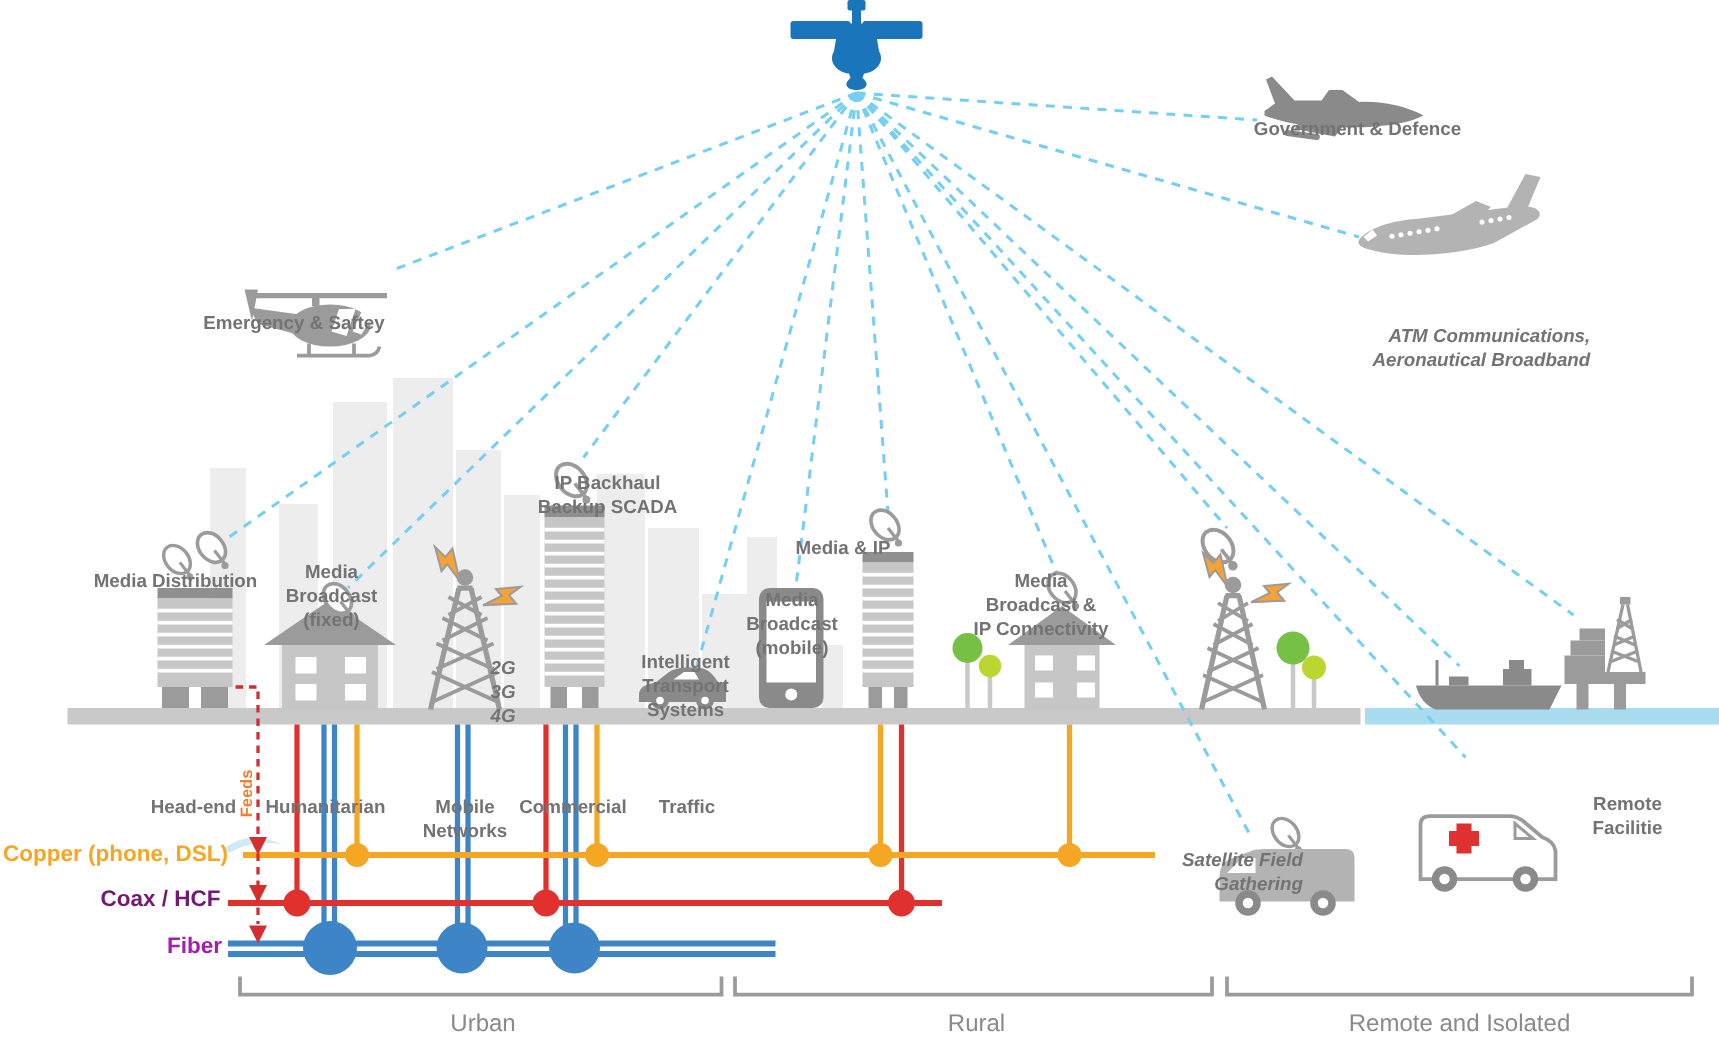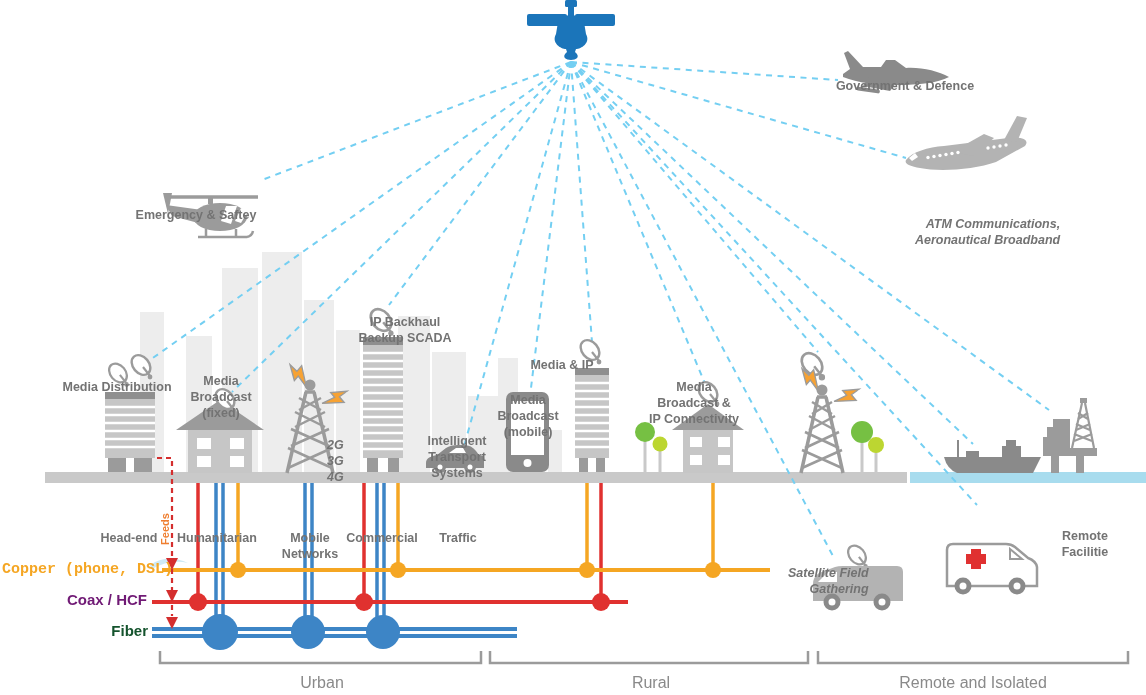--- a/index.html
+++ b/index.html
@@ -4,23 +4,23 @@
 <style>
   html,body{margin:0;padding:0;background:#fff;}
   .stage{position:relative;width:1146px;height:695px;background:#fff;overflow:hidden;
          font-family:"Liberation Sans",sans-serif;}
   .stage svg{position:absolute;left:0;top:0;}
   .lbl{position:absolute;font-size:12.5px;font-weight:700;color:#737373;line-height:1.28;
        white-space:pre-line;text-align:center;transform:translateX(-50%);margin-top:37px;}
   .lbl.la{transform:none;text-align:right;font-style:italic;}
   .zone{position:absolute;font-size:16px;font-weight:400;color:#8a8a8a;transform:translateX(-50%);}
   .netlbl{position:absolute;font-size:15px;font-weight:700;text-align:right;white-space:nowrap;}
-  .netlbl.copper{color:#f5a623;left:2px;width:148px;top:561px;font-family:Liberation Mono, monospace;}
+  .netlbl.copper{color:#f5a623;left:2px;width:148px;top:561px;}
   .netlbl.coax{color:#701a75;left:2px;width:145px;top:591px;}
-  .netlbl.fiber{color:#14532d;left:2px;width:146px;top:622px;}
+  .netlbl.fiber{color:#a21caf;left:2px;width:146px;top:622px;}
   .feeds{position:absolute;left:143px;top:523px;width:44px;font-size:11px;font-weight:700;
          color:#ef7f31;transform:rotate(-90deg);text-align:center;}
 </style>
 </head>
 <body>
 
 <div class="stage">
 
 <svg width="1146" height="695" viewBox="0 0 1146 695">
   <defs>

